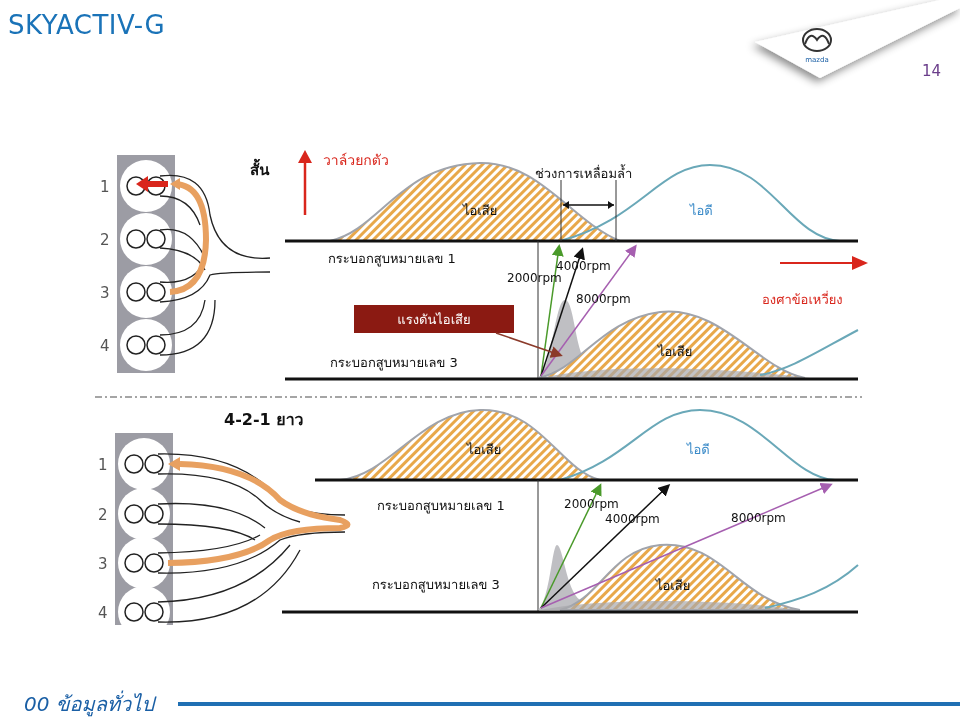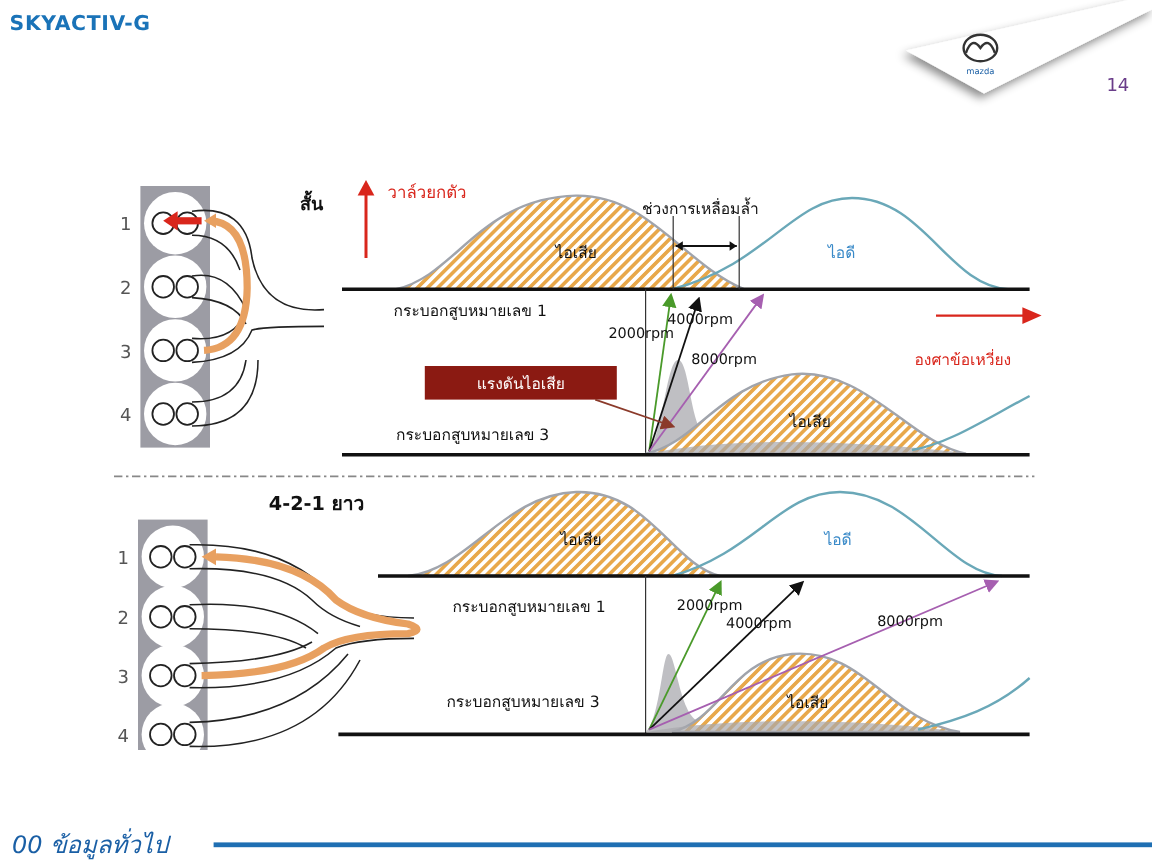--- a/index.html
+++ b/index.html
@@ -1,20 +1,20 @@
 <!DOCTYPE html>
 <html><head>
 <meta charset="utf-8">
 <style>
   html,body{margin:0;padding:0;}
   body{width:960px;height:720px;position:relative;background:#ffffff;overflow:hidden;font-family:"DejaVu Sans",sans-serif;}
   .abs{position:absolute;}
-  #title{left:8px;top:10px;font-size:17px;color:#1a73b8;font-family:"DejaVu Sans",sans-serif;letter-spacing:0.5px;font-weight:bold;}
+  #title{left:8px;top:10px;font-size:26px;color:#1a73b8;font-family:"DejaVu Sans",sans-serif;letter-spacing:0.5px;}
   #page-num{left:906px;top:62px;font-size:15px;color:#6a3d8a;margin-left:16px;}
-  #footer-label{left:10px;top:688px;font-size:20px;font-style:italic;color:#1a5fa5;}
+  #footer-label{left:24px;top:688px;font-size:20px;font-style:italic;color:#1a5fa5;}
   #footer-line{left:178px;top:702px;width:782px;height:4px;background:#1f6fb3;}
   svg text{font-family:"DejaVu Sans",sans-serif;}
   .lbl{font-size:13px;fill:#111;}
   .rpm{font-size:12px;fill:#111;}
 </style>
 </head>
 <body>
 
 <div id="title" class="abs">SKYACTIV-G</div>
 

